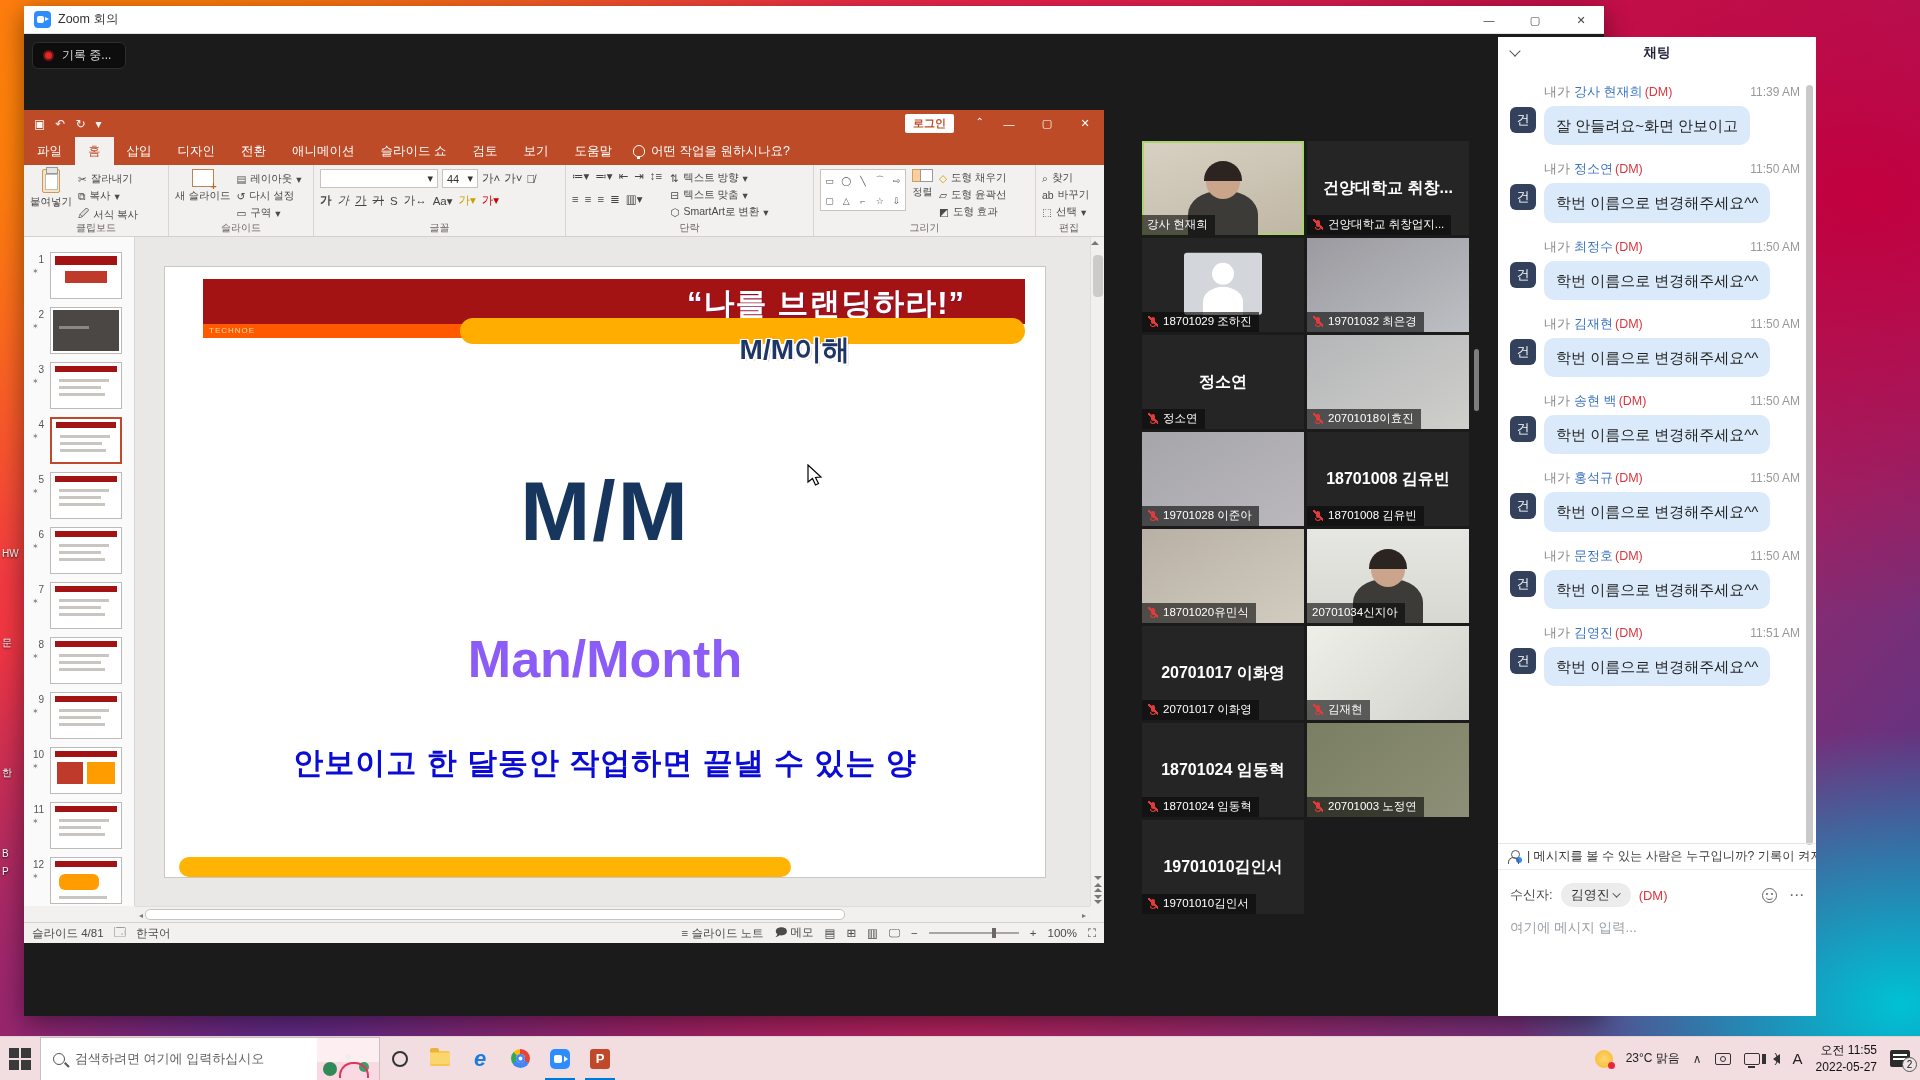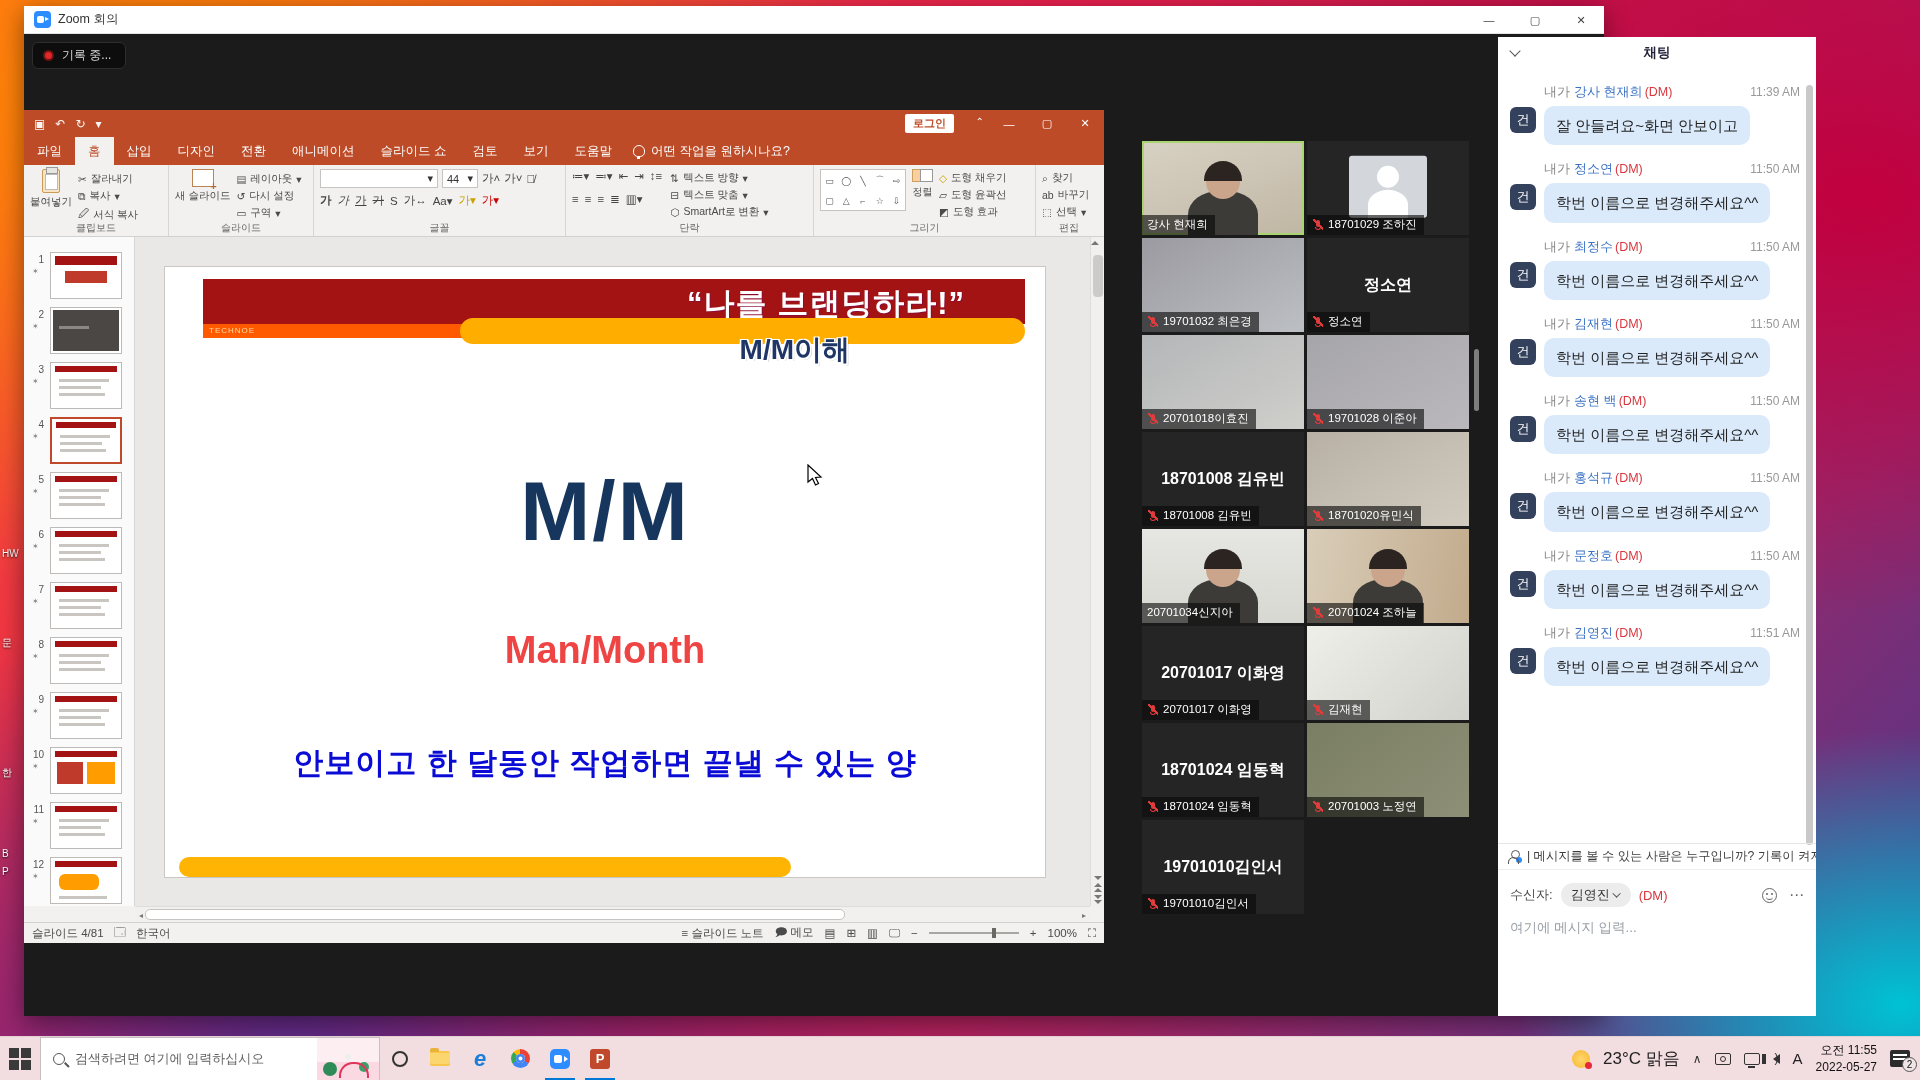--- a/index.html
+++ b/index.html
@@ -104,22 +104,22 @@
   .sl-banner { position:absolute; left:38px; top:12px; width:822px; height:45px; background:#a31314; }
   .sl-title { position:absolute; right:60px; top:4px; font-size:31px; font-weight:bold; color:#fff;
     letter-spacing:1px; text-shadow:1px 1px 0 rgba(90,0,120,.35);margin-left:16px; }
   .sl-strip { position:absolute; left:38px; top:57px; width:472px; height:14px; background:#ff5a00; }
   .sl-logo { position:absolute; left:44px; top:59px; font-size:8px; color:#ffd9a8; letter-spacing:1px;}
   .sl-bar { position:absolute; left:295px; top:51px; width:565px; height:26px; background:#ffae00; border-radius:13px;}
   .sl-sub { position:absolute; right:195px; top:64px; font-size:28px; font-weight:bold; color:#1f3566;
     text-shadow:-1.5px -1.5px 0 #fff,1.5px -1.5px 0 #fff,-1.5px 1.5px 0 #fff,1.5px 1.5px 0 #fff, 2px 2px 0 rgba(0,0,0,.25); }
   .sl-head { position:absolute; left:0; width:100%; top:196px; text-align:center; font-size:84px;
     font-weight:bold; color:#17365d; letter-spacing:2px;}
-  .sl-subhead { position:absolute; left:0; width:100%; top:362px; text-align:center; font-size:38px;
-    font-weight:bold; color:#ef4444; }
+  .sl-subhead { position:absolute; left:0; width:100%; top:362px; text-align:center; font-size:52px;
+    font-weight:bold; color:#8b5cf6; }
   .sl-body { position:absolute; left:0; width:100%; top:476px; text-align:center; font-size:30px;
     font-weight:bold; color:#0b0bd6; letter-spacing:1px; }
   .sl-botbar { position:absolute; left:14px; top:590px; width:612px; height:20px; background:#ffb303; border-radius:10px;}
 
   .vscroll { position:absolute; right:0; top:0; width:14px; bottom:0; background:#f1f0ee; border-left:1px solid #ddd;
     font-size:8px; color:#777; text-align:center;}
   .vthumb { position:absolute; left:2px; top:18px; width:10px; height:42px; background:#cdcbc9; border-radius:4px;}
   .vbtns { position:absolute; bottom:0; left:0; right:0; display:flex; flex-direction:column; align-items:center; gap:3px; padding-bottom:2px;}
   .chev { width:0; height:0; border-left:4px solid transparent; border-right:4px solid transparent; }
   .chev.up { border-bottom:4px solid #777; }
@@ -231,21 +231,21 @@
     background:conic-gradient(#ea4335 0 33%, #4285f4 33% 66%, #34a853 66% 87%, #fbbc05 87% 100%); position:relative;}
   .chrome::after{ content:""; position:absolute; left:5px; top:5px; width:9px; height:9px; background:#fff; border-radius:50%; box-shadow:inset 0 0 0 2.5px #4285f4;}
   .zoomico { width:20px; height:20px; background:#2D8CFF; border-radius:5px; position:relative;}
   .zoomico::before{ content:""; position:absolute; left:4px; top:6px; width:8px; height:8px; background:#fff; border-radius:2px;}
   .zoomico::after{ content:""; position:absolute; right:2px; top:7px; border-left:4px solid #fff; border-top:3px solid transparent; border-bottom:3px solid transparent;}
   .pptico { width:20px; height:20px; background:#c0492c; border-radius:3px; color:#fff; font-weight:bold;
     font-size:13px; display:flex; align-items:center; justify-content:center;}
   .tray { margin-left:auto; display:flex; align-items:center; gap:13px; padding-right:10px; color:#222; }
   .sun { width:18px; height:18px; border-radius:50%; background:radial-gradient(#ffd76e,#f8b62c); position:relative;}
   .sun::after{ content:""; position:absolute; right:-2px; bottom:-1px; width:7px; height:7px; background:#e8263c; border-radius:50%;}
-  .tray-txt { font-size:17px; }
+  .tray-txt { font-size:12px; }
   .tray-ico { font-size:12px; color:#333; }
   .tray-glyph { width:16px; height:12px; border:1.5px solid #333; border-radius:2px; position:relative;}
   .tray-glyph.cam::after{ content:""; position:absolute; left:4px; top:2px; width:4px; height:4px; border:1.3px solid #333; border-radius:50%;}
   .tray-glyph.net::after{ content:""; position:absolute; left:3px; bottom:-4px; width:7px; height:2px; background:#333;}
   .spk { width:0; height:0; border-top:5px solid transparent; border-bottom:5px solid transparent; border-right:7px solid #333; position:relative;}
   .spk::before{ content:""; position:absolute; left:-11px; top:-5px; width:4px; height:10px; background:#333;}
   .spk::after{ content:")"; position:absolute; left:2px; top:-8px; font-size:12px; color:#333;}
   .clock { text-align:right; font-size:12px; line-height:1.35; color:#111; }
   .noti { position:relative; width:20px; height:17px; background:#2b2b2b; border-radius:2px; }
   .noti::before{ content:""; position:absolute; left:3px; top:4px; right:3px; height:1.6px; background:#fff; box-shadow:0 4px 0 #fff;}
@@ -667,20 +667,29 @@
     </div>
 
     <div class="ptiles" id="ptiles">
         <div class="tile active" style="background: linear-gradient(160deg, rgb(216, 210, 196), rgb(192, 182, 164));">
           <div class="person"></div>
           <div class="label">
             <span>강사 현재희</span>
           </div>
         </div>
         <div class="tile">
+          <div class="bigname">건양대학교 취창...</div>
+          <div class="label">
+            <span class="micoff">
+              <span class="micbase"></span>
+            </span>
+            <span>건양대학교 취창업지...</span>
+          </div>
+        </div>
+        <div class="tile">
           <div class="avatarbox"></div>
           <div class="label">
             <span class="micoff">
               <span class="micbase"></span>
             </span>
             <span>18701029 조하진</span>
           </div>
         </div>
         <div class="tile" style="background: linear-gradient(150deg, rgb(155, 154, 160), rgb(188, 191, 195));">
           <div class="label">
@@ -729,29 +738,20 @@
             <span class="micoff">
               <span class="micbase"></span>
             </span>
             <span>18701020유민식</span>
           </div>
         </div>
         <div class="tile" style="background: linear-gradient(rgb(230, 230, 226), rgb(216, 216, 210));">
           <div class="person"></div>
           <div class="label">
             <span>20701034신지아</span>
-          </div>
-        </div>
-        <div class="tile" style="background: linear-gradient(100deg, rgb(217, 205, 185), rgb(194, 171, 140));">
-          <div class="person"></div>
-          <div class="label">
-            <span class="micoff">
-              <span class="micbase"></span>
-            </span>
-            <span>20701024 조하늘</span>
           </div>
         </div>
         <div class="tile">
           <div class="bigname">20701017 이화영</div>
           <div class="label">
             <span class="micoff">
               <span class="micbase"></span>
             </span>
             <span>20701017 이화영</span>
           </div>

